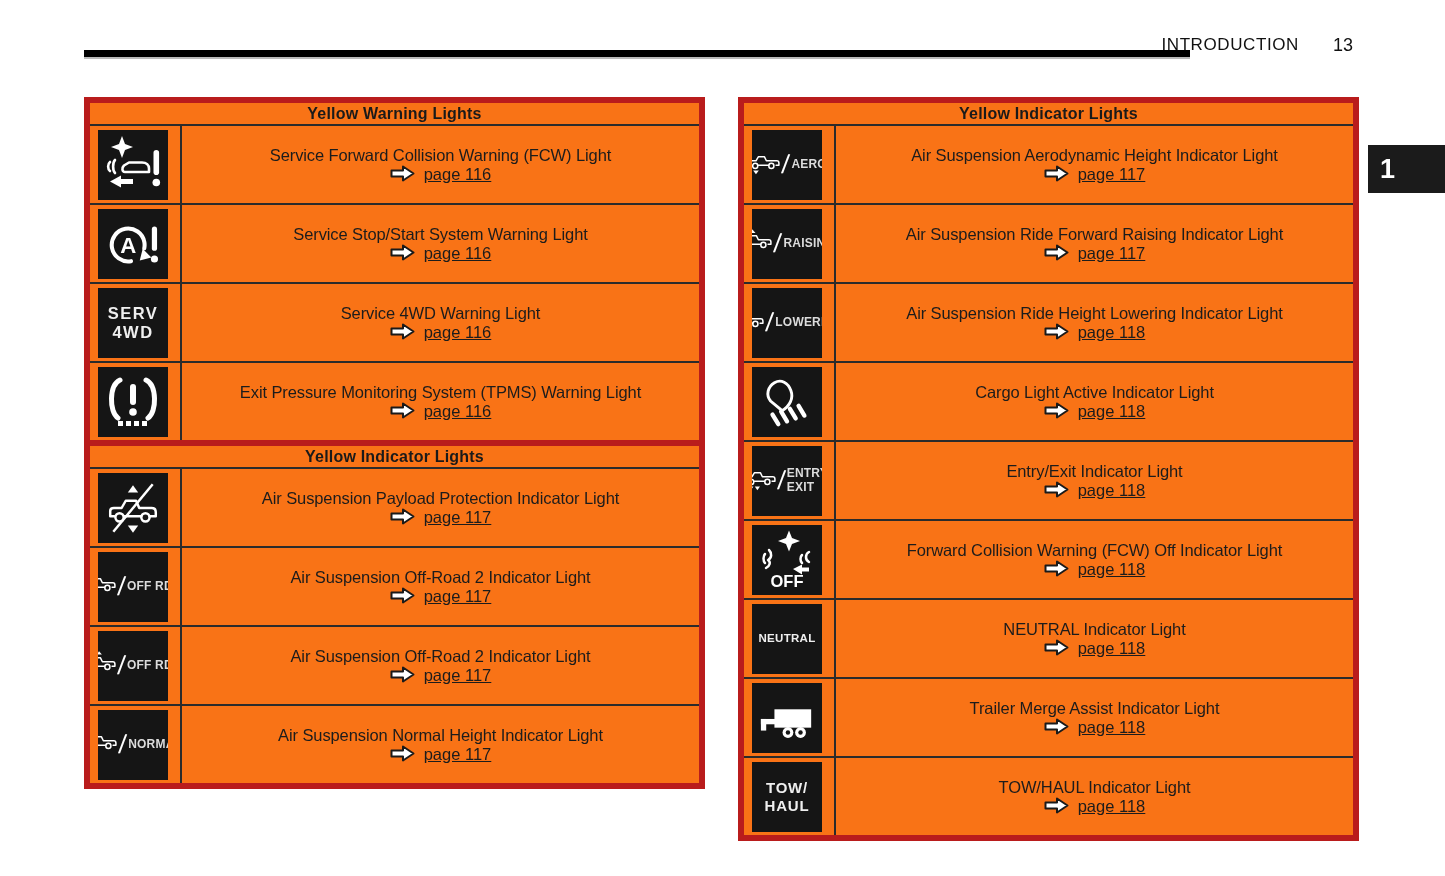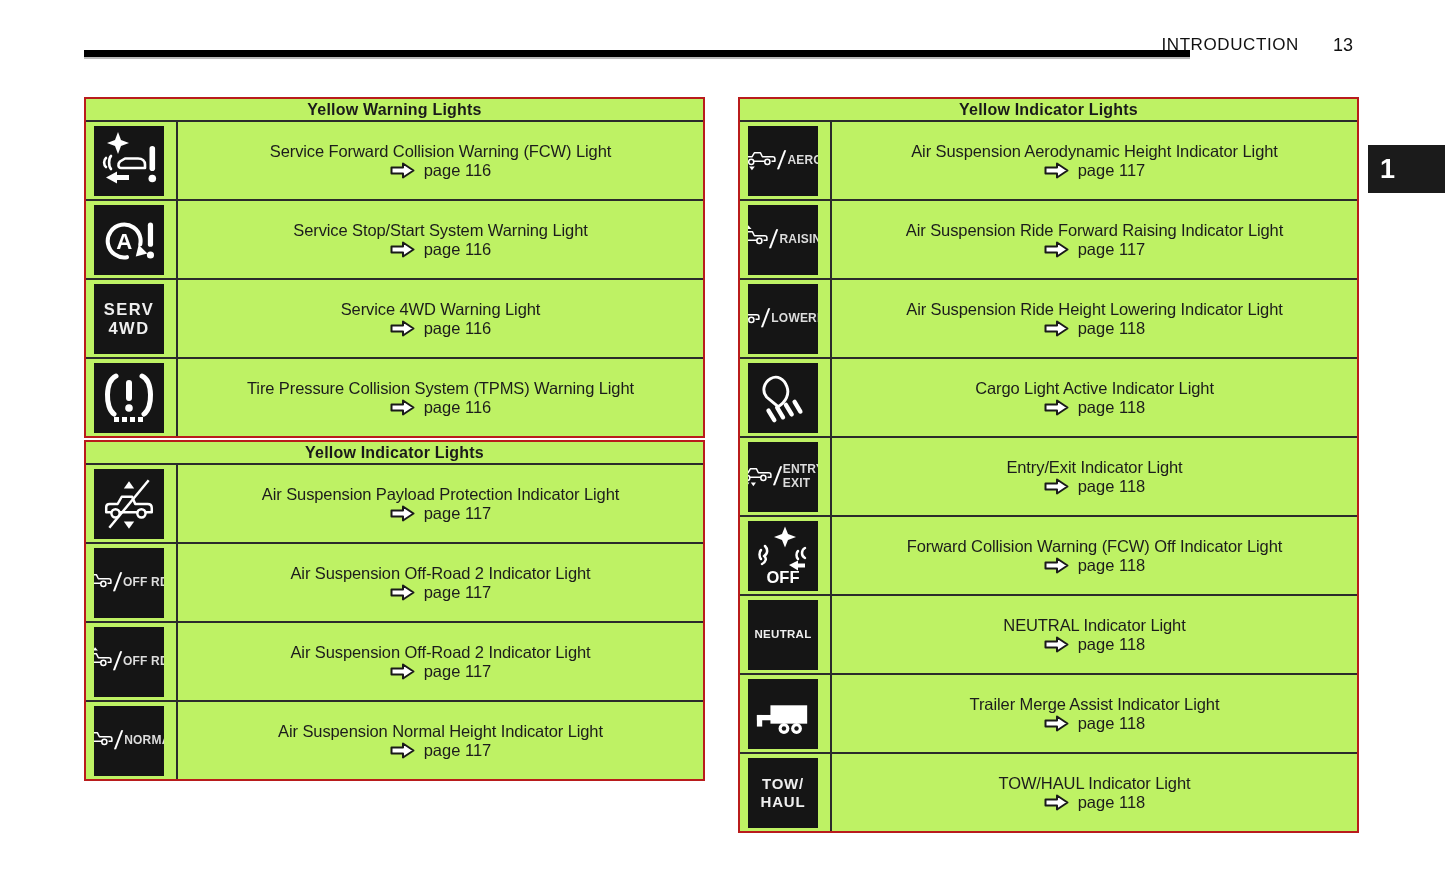--- a/index.html
+++ b/index.html
@@ -17,31 +17,31 @@
     position:absolute;right:0;top:145px;width:77px;height:48px;background:#1b1b1b;
     color:#fff;font-size:27px;font-weight:bold;display:flex;align-items:center;
     padding-left:12px;box-sizing:border-box;
   }
   
   .col{position:absolute;width:621px;}
   .col.left-top{left:84px;top:97px;}
   .col.left-bottom{left:84px;top:440px;}
   .col.right{left:738px;top:97px;}
   
-  .ltable{border:2px solid #b91c1c;background:#bef264;}
+  .ltable{border:6px solid #b91c1c;background:#f97316;}
   .thead{height:21px;display:flex;align-items:center;justify-content:center;
     font-size:16px;font-weight:bold;border-bottom:2px solid #2b2b2b;letter-spacing:.2px;}
   .trow{display:flex;height:77px;border-bottom:2px solid #2b2b2b;}
   .trow:last-child{border-bottom:none;}
   .icon-cell{width:92px;flex:none;border-right:2px solid #2b2b2b;display:flex;align-items:center;box-sizing:border-box;}
   .icon-box{width:70px;height:70px;margin-left:8px;background:#151515;display:flex;
     align-items:center;justify-content:center;overflow:hidden;}
   .desc-cell{flex:1;display:flex;flex-direction:column;align-items:center;justify-content:center;}
   .row-label{font-size:16.5px;color:#1c1c1c;letter-spacing:-.1px;}
-  .page-line{display:flex;align-items:center;gap:9px;font-size:16.5px;color:#1c1c1c;cursor:pointer;}
+  .page-line{display:flex;gap:9px;font-size:16.5px;color:#1c1c1c;cursor:pointer;text-decoration:underline;}
   .page-line svg{display:block;}
   
   .tst{display:flex;align-items:center;gap:1px;padding:0 2px;}
   .slash{color:#fff;font-size:26px;line-height:1;font-weight:400;transform:skewX(-6deg);margin:0 1px 2px 0;}
   .ictxt{display:flex;flex-direction:column;color:#dcdcdc;font-size:12px;font-weight:bold;
     line-height:1.15;letter-spacing:.2px;white-space:nowrap;}
   .ictext{display:flex;flex-direction:column;align-items:center;color:#efefef;font-weight:bold;line-height:1.15;}
   .ictext.big{font-size:16.5px;letter-spacing:1.5px;}
   .ictext.big2{font-size:15px;letter-spacing:.8px;}
   .ictext.mid{font-size:11.5px;letter-spacing:.3px;}
@@ -148,21 +148,21 @@
       <g fill="#fff">
                   <rect x="15" y="49" width="5" height="5"></rect>
                   <rect x="23" y="49" width="5" height="5"></rect>
                   <rect x="31" y="49" width="5" height="5"></rect>
                   <rect x="39" y="49" width="5" height="5"></rect>
                 </g>
               </svg>
             </div>
       </div>
       <div class="desc-cell">
-        <div class="row-label">Tire Pressure Collision System (TPMS) Warning Light</div>
+        <div class="row-label">Exit Pressure Monitoring System (TPMS) Warning Light</div>
         <div class="page-line">
           <span>
                 <svg width="25" height="17" viewBox="0 0 25 17" aria-hidden="true">
   <path d="M1.5 5.5 H13 V1.5 L23.5 8.5 L13 15.5 V11.5 H1.5 Z" fill="#fff" stroke="#1a1a1a" stroke-width="2" stroke-linejoin="round"></path>
                 </svg>
               </span>
           <span>page 116</span>
         </div>
       </div>
     </div>

